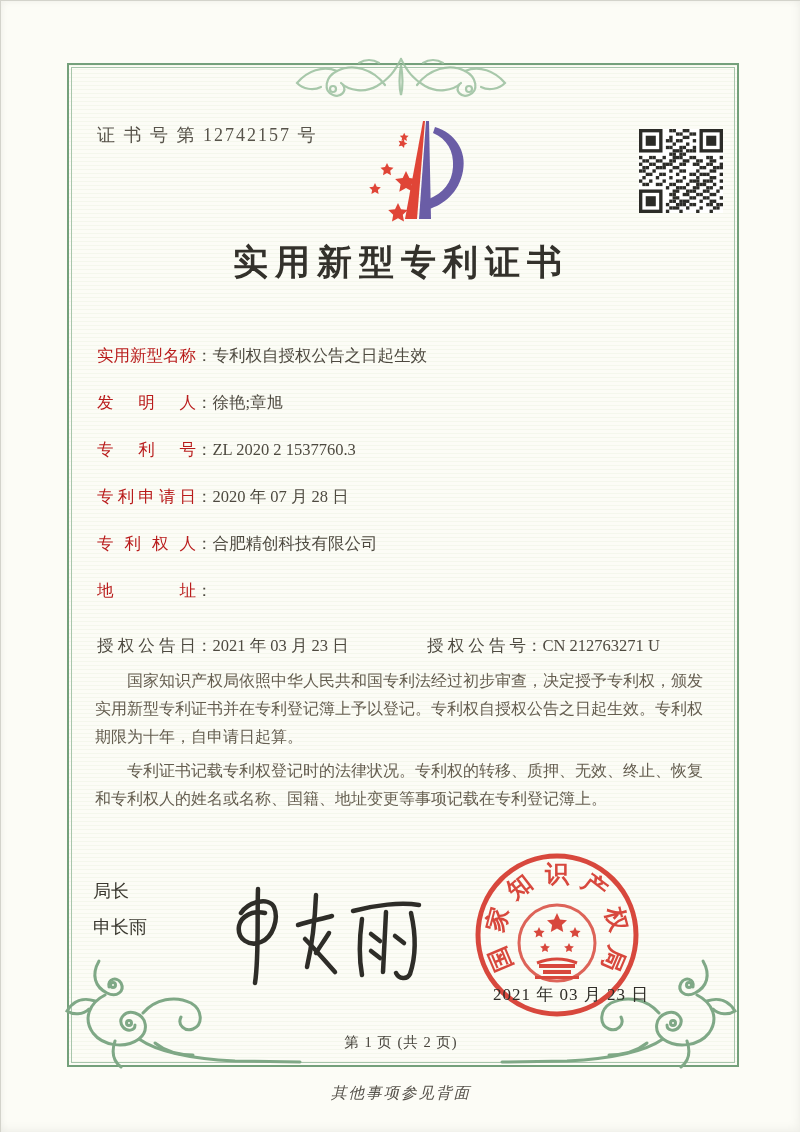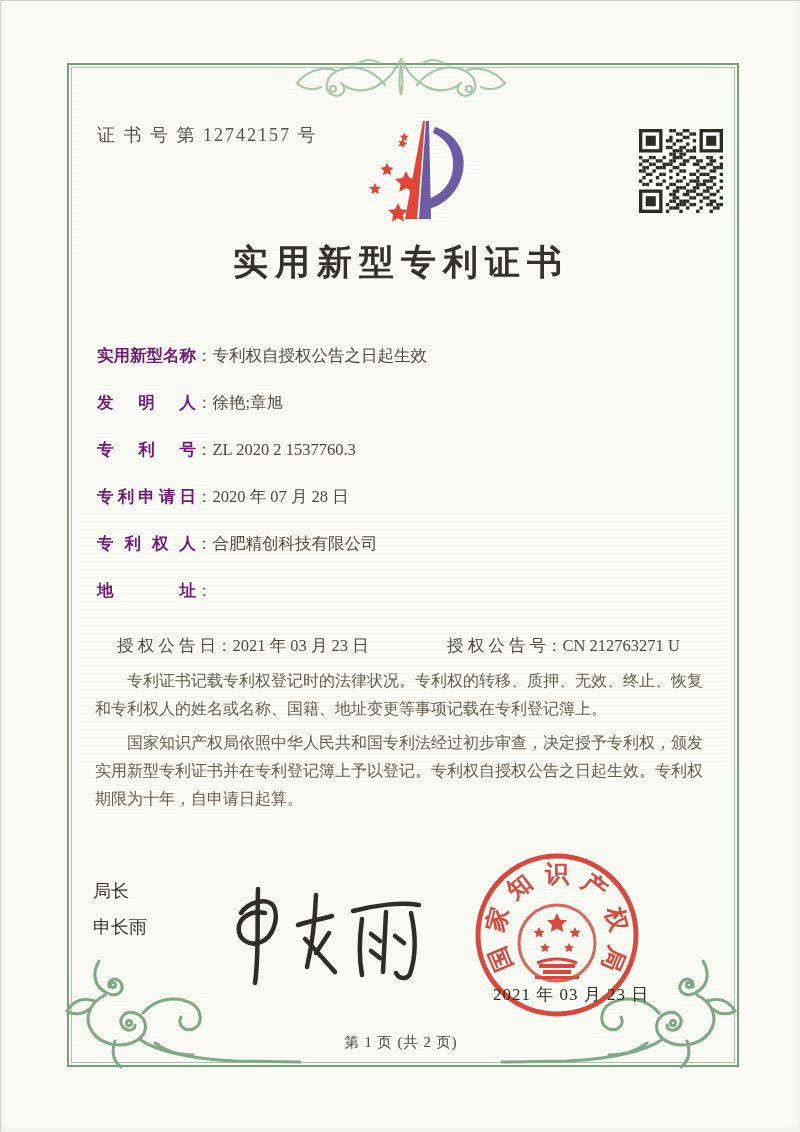--- a/index.html
+++ b/index.html
@@ -22,26 +22,26 @@
   }
   .cert-no{position:absolute;left:96px;top:122px;font-size:18px;letter-spacing:2px;color:#57534a;}
   .logo{position:absolute;left:348px;top:118px;}
   .qr{position:absolute;left:638px;top:128px;}
   .title{
     position:absolute;left:0;top:238px;width:800px;text-align:center;
     font-size:35px;font-weight:700;letter-spacing:7px;color:#33312b;
   }
   .fields{position:absolute;left:96px;top:344px;width:580px;font-size:16.5px;color:#4e4a40;}
   .frow{display:flex;align-items:flex-start;margin-bottom:25px;line-height:22px;}
-  .flab{display:inline-block;width:99px;text-align:justify;text-align-last:justify;flex:none;color:#701a75;font-weight:bold;}
+  .flab{display:inline-block;width:99px;text-align:justify;text-align-last:justify;flex:none;color:#b91c1c;}
   .fcolon{flex:none;}
   .fval{display:block;max-width:440px;word-break:break-all;}
   .grant-row{position:absolute;left:96px;top:634px;width:640px;font-size:16.5px;color:#4e4a40;display:flex;}
   .gpair{display:flex;align-items:baseline;}
-  .gpair.first{width:330px;flex:none;margin-left:20px;}
+  .gpair.first{width:330px;flex:none;}
   .glab{display:inline-block;width:99px;text-align:justify;text-align-last:justify;}
   .paras{position:absolute;left:94px;top:666px;width:614px;font-size:16px;line-height:28px;color:#645d4f;}
   .paras p{margin:0 0 6px 0;text-indent:2em;}
   .director{position:absolute;left:92px;top:872px;font-family:"Liberation Sans","DejaVu Sans",sans-serif;
     font-size:18px;color:#3a382f;line-height:36px;}
   .signature{position:absolute;left:218px;top:878px;}
   .seal{position:absolute;left:472px;top:850px;}
   .seal-date{position:absolute;left:492px;top:982px;font-size:17px;letter-spacing:1px;color:#2f2d28;z-index:5;}
   .page-info{position:absolute;left:0;top:1032px;width:800px;text-align:center;font-size:14.5px;color:#47443c;letter-spacing:1px;}
   .back-note{position:absolute;left:0;top:1082px;width:800px;text-align:center;font-size:15.5px;color:#55514a;
@@ -364,22 +364,22 @@
       <span>2021 年 03 月 23 日</span>
     </span>
     <span class="gpair">
       <span class="glab">授权公告号</span>
         <span class="fcolon">：</span>
       <span>CN 212763271 U</span>
     </span>
   </div>
 
   <div class="paras">
+    <p>国家知识产权局依照中华人民共和国专利法经过初步审查，决定授予专利权，颁发实用新型专利证书并在专利登记簿上予以登记。专利权自授权公告之日起生效。专利权期限为十年，自申请日起算。</p>
     <p>专利证书记载专利权登记时的法律状况。专利权的转移、质押、无效、终止、恢复和专利权人的姓名或名称、国籍、地址变更等事项记载在专利登记簿上。</p>
-    <p>国家知识产权局依照中华人民共和国专利法经过初步审查，决定授予专利权，颁发实用新型专利证书并在专利登记簿上予以登记。专利权自授权公告之日起生效。专利权期限为十年，自申请日起算。</p>
   </div>
 
   <div class="director">
     <div>局长</div>
     <div>申长雨</div>
   </div>
 
   <svg class="signature" width="205" height="108" viewBox="0 0 205 108">
     <g fill="none" stroke="#2e2d28" stroke-width="4.5" stroke-linecap="round" stroke-linejoin="round">
       <path d="M22,34 C30,22 50,18 55,28 C60,40 54,58 42,63 C30,68 18,60 20,47 C22,37 34,31 46,34"></path>
@@ -420,14 +420,15 @@
         <path d="M64,112 q20,-8 40,0" fill="none" stroke-width="3"></path>
         <rect x="66" y="113" width="36" height="4" stroke="none"></rect>
         <rect x="70" y="119" width="28" height="4" stroke="none"></rect>
         <rect x="62" y="125" width="44" height="3" stroke="none"></rect>
       </g>
     </g>
   </svg>
   <div class="seal-date">2021 年 03 月 23 日</div>
 
   <div class="page-info">第 1 页 (共 2 页)</div>
+  <div class="back-note">其他事项参见背面</div>
 
 </div>
 
 </body></html>

